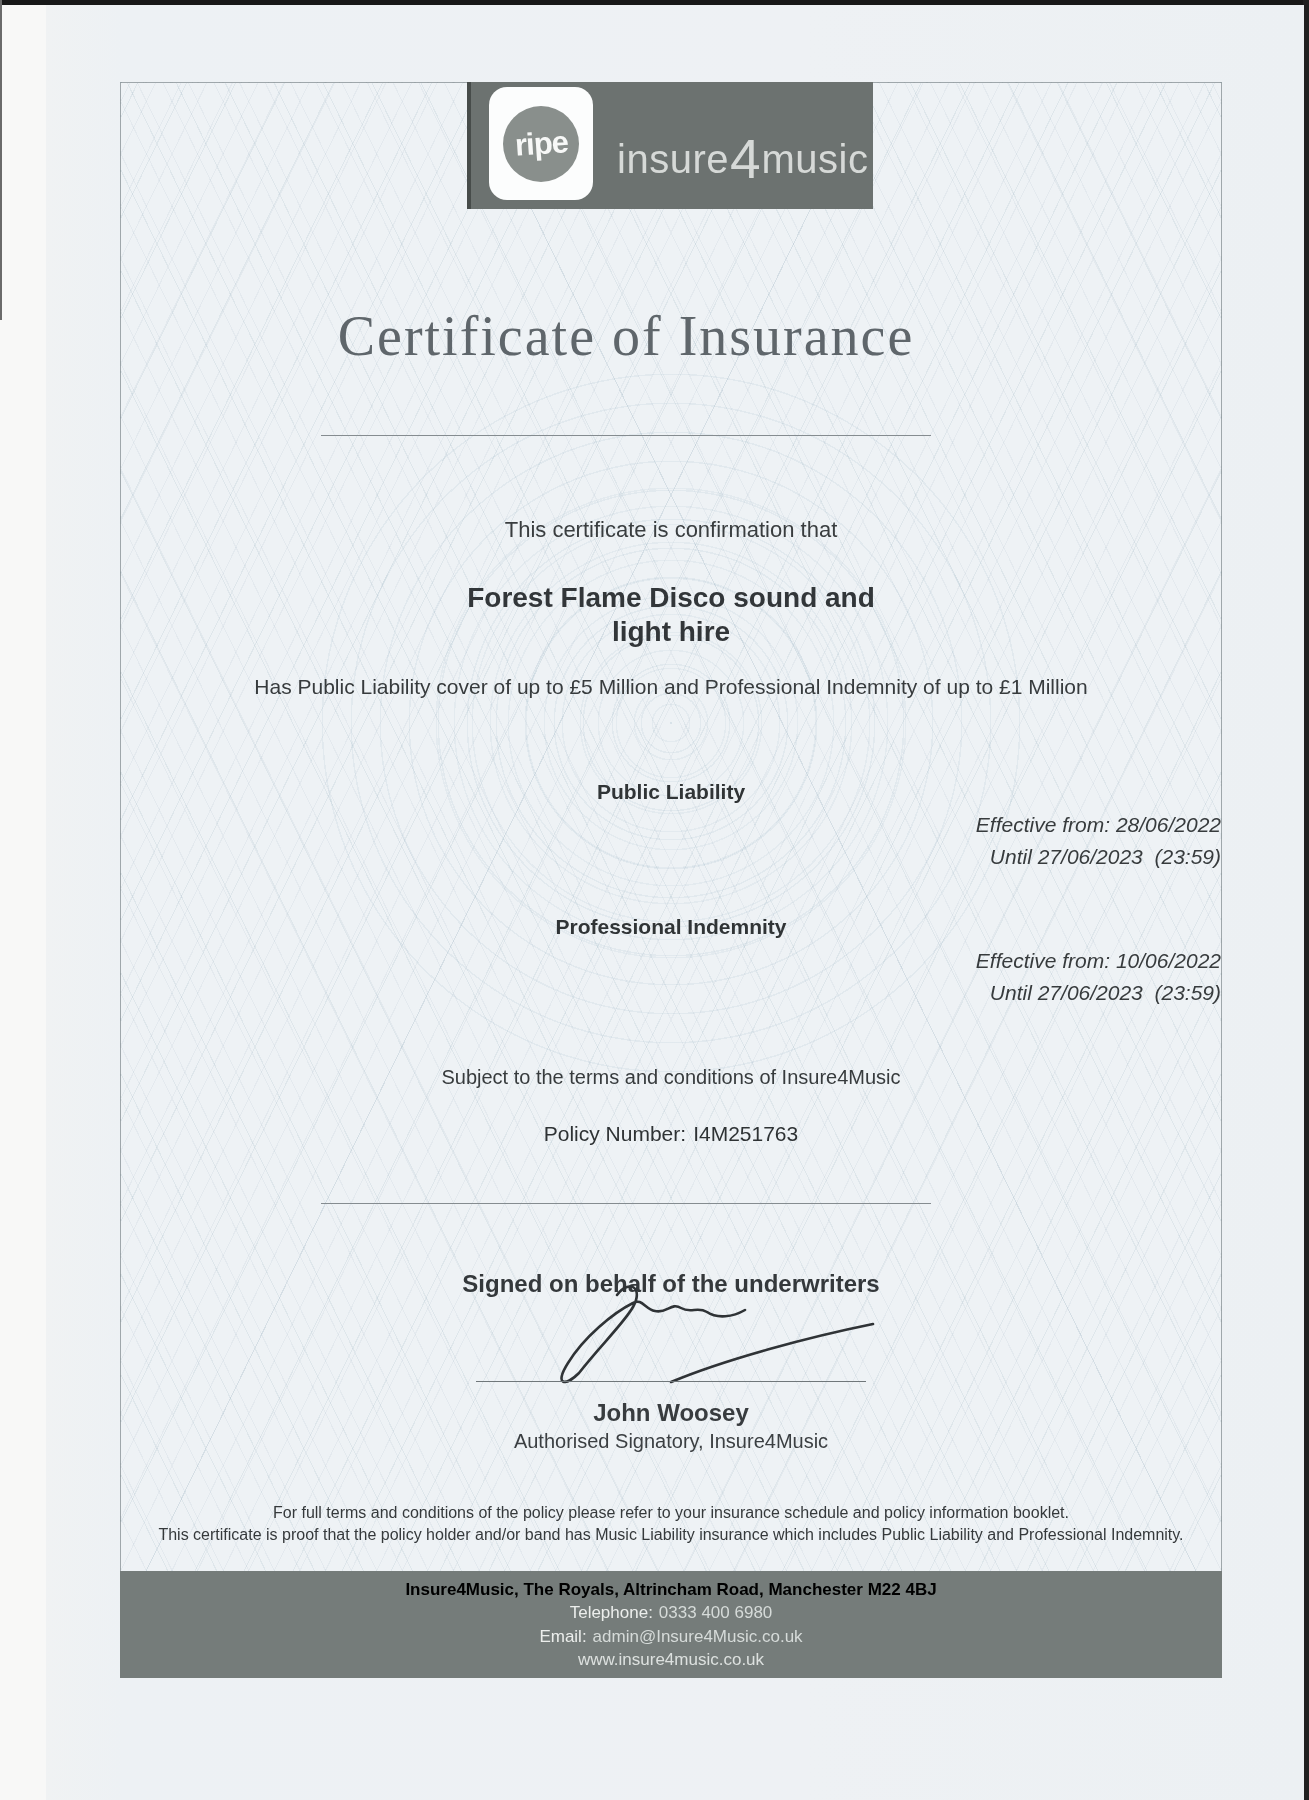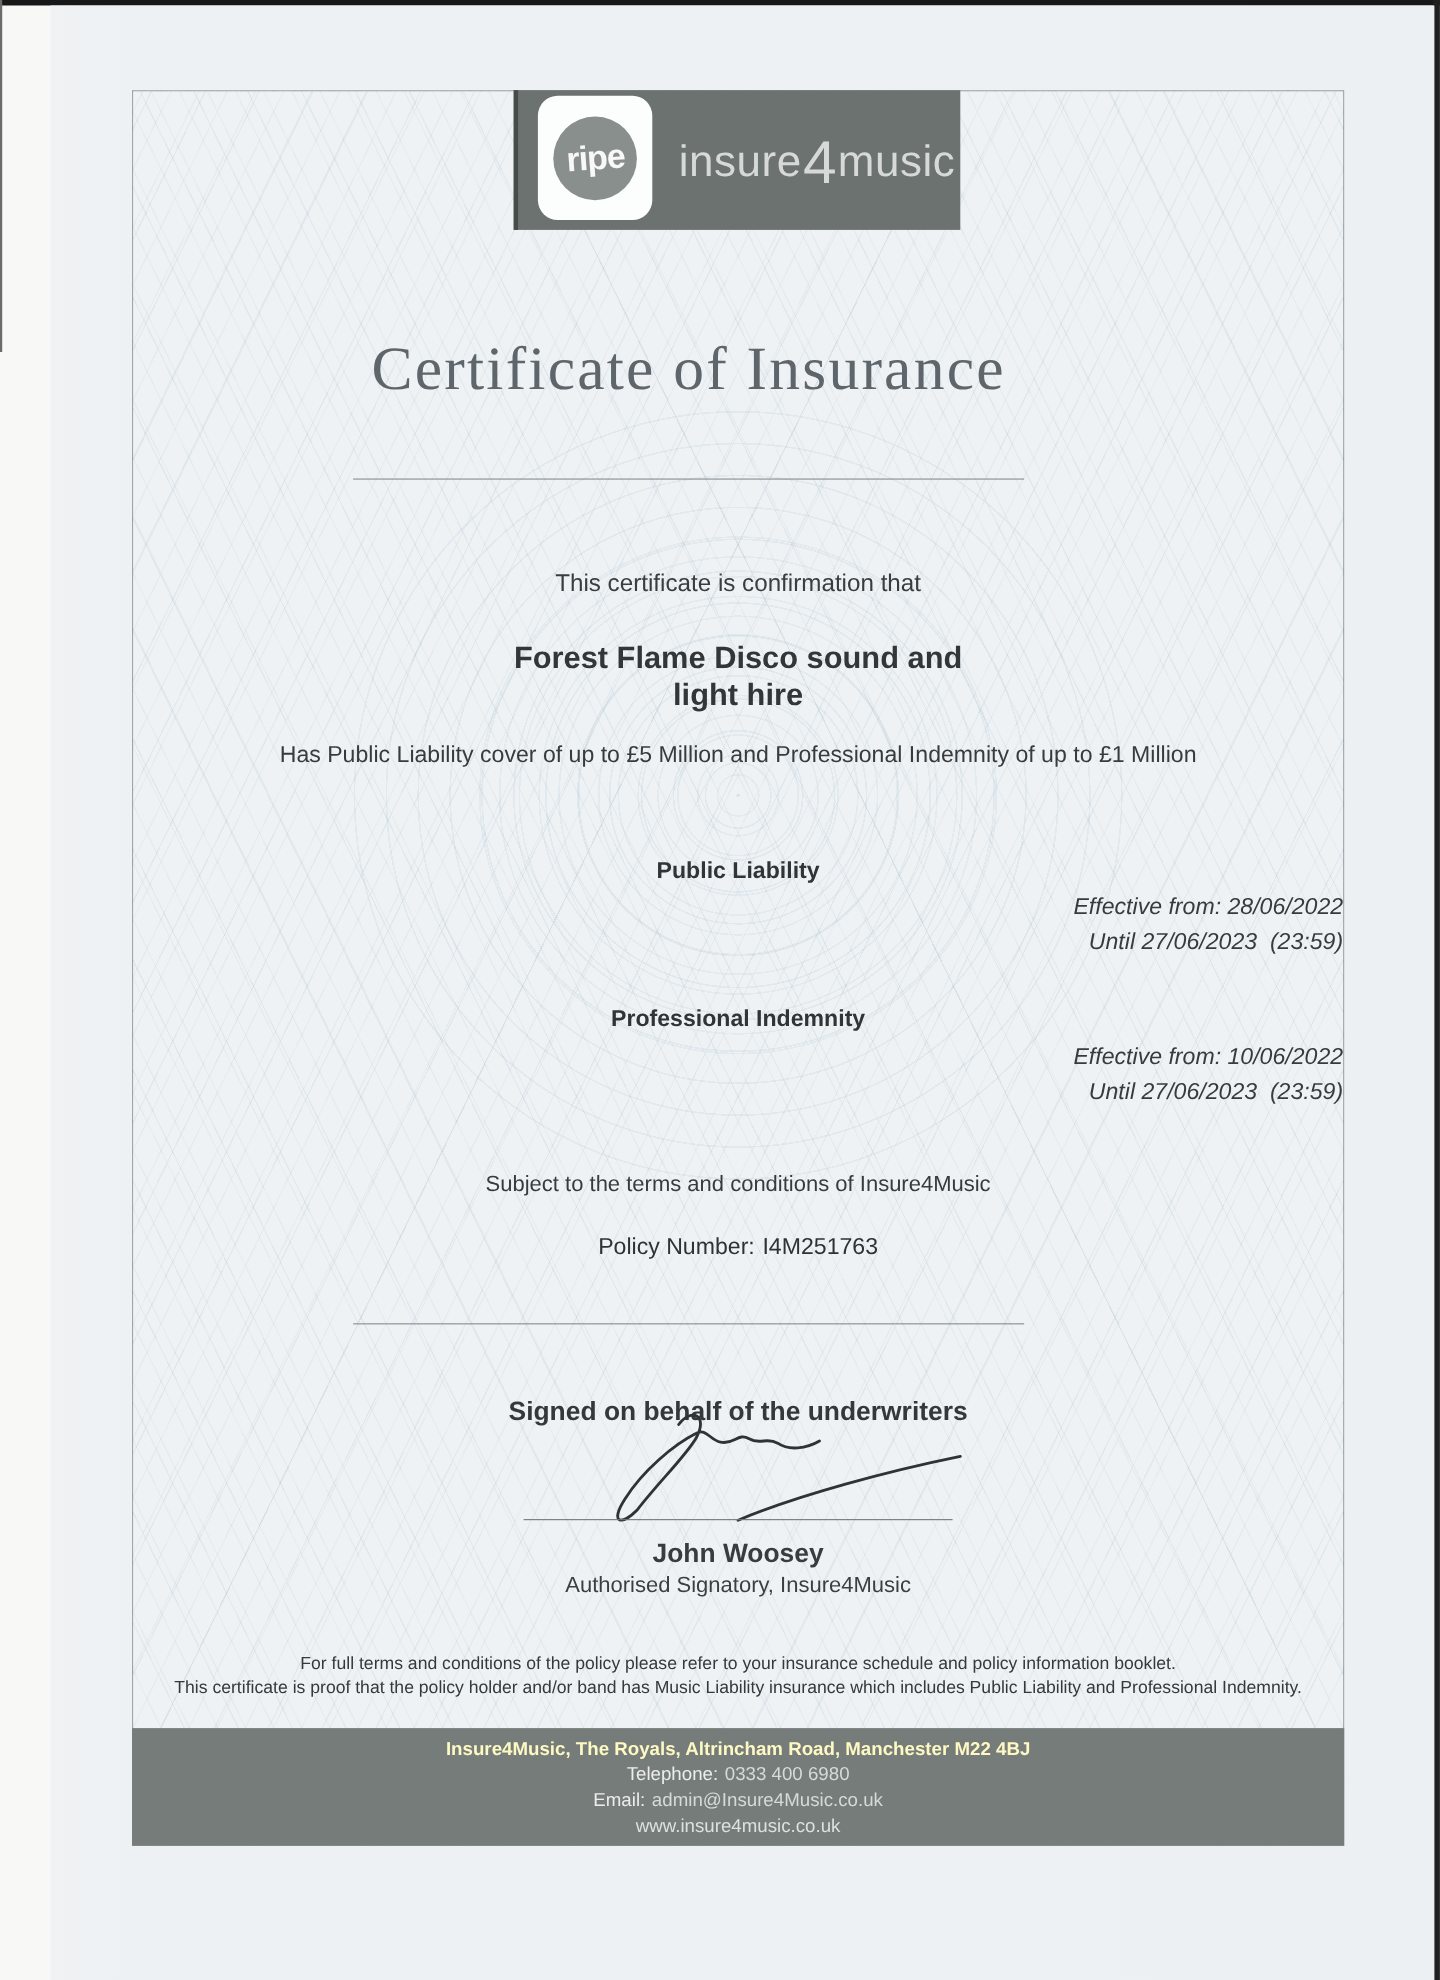--- a/index.html
+++ b/index.html
@@ -50,21 +50,21 @@
   }
   .ripe-circle{
     width:76px;height:76px;border-radius:50%;background:#898f8c;
     display:flex;align-items:center;justify-content:center;
   }
   .ripe-text{
     color:#f7f8f7;font-size:31px;font-weight:700;letter-spacing:-1px;
     transform:rotate(-4deg);
   }
   .logo-wordmark{
-    position:absolute;left:146px;top:2px;height:127px;
+    position:absolute;left:146px;top:14px;height:127px;
     display:flex;align-items:center;color:#d6d9d7;
   }
   .lw-part{font-size:40px;font-weight:400;letter-spacing:0.5px;}
   .lw-num{font-size:55px;font-weight:400;line-height:1;margin:0 1px;}
   
   .abs{position:absolute;left:0;width:100%;text-align:center;}
   .title{
     top:218px;left:0;right:90px;width:auto;
     font-family:"Liberation Serif", serif;
     font-size:56px;color:#5f666b;letter-spacing:2px;line-height:70px;
@@ -91,21 +91,21 @@
   
   .band{
     position:absolute;left:-1px;top:1488px;width:1102px;height:107px;
     background:#757c7a;color:#e2e6e4;
     display:flex;flex-direction:column;justify-content:center;align-items:center;
     gap:0;
   }
   .band-line{font-size:17px;line-height:23.5px;text-align:center;}
   .band-label{font-weight:400;color:#eceeec;margin-right:6px;margin-top:12px;}
   .band-val{color:#d6dbd9;}
-  .band-addr{font-weight:700;color:#fef9c3;}
+  .band-addr{font-weight:700;color:#000000;}
   .band-web{color:#dde1df;}
 </style>
 </head>
 <body>
 
 <div class="top-strip"></div>
 <div class="right-strip"></div>
 <div class="left-sliver"></div>
 
 <div class="paper"></div>

